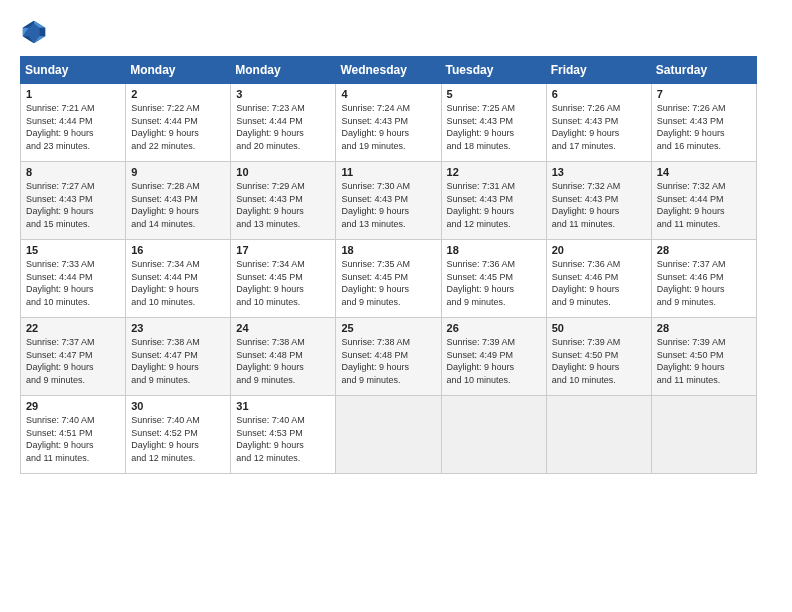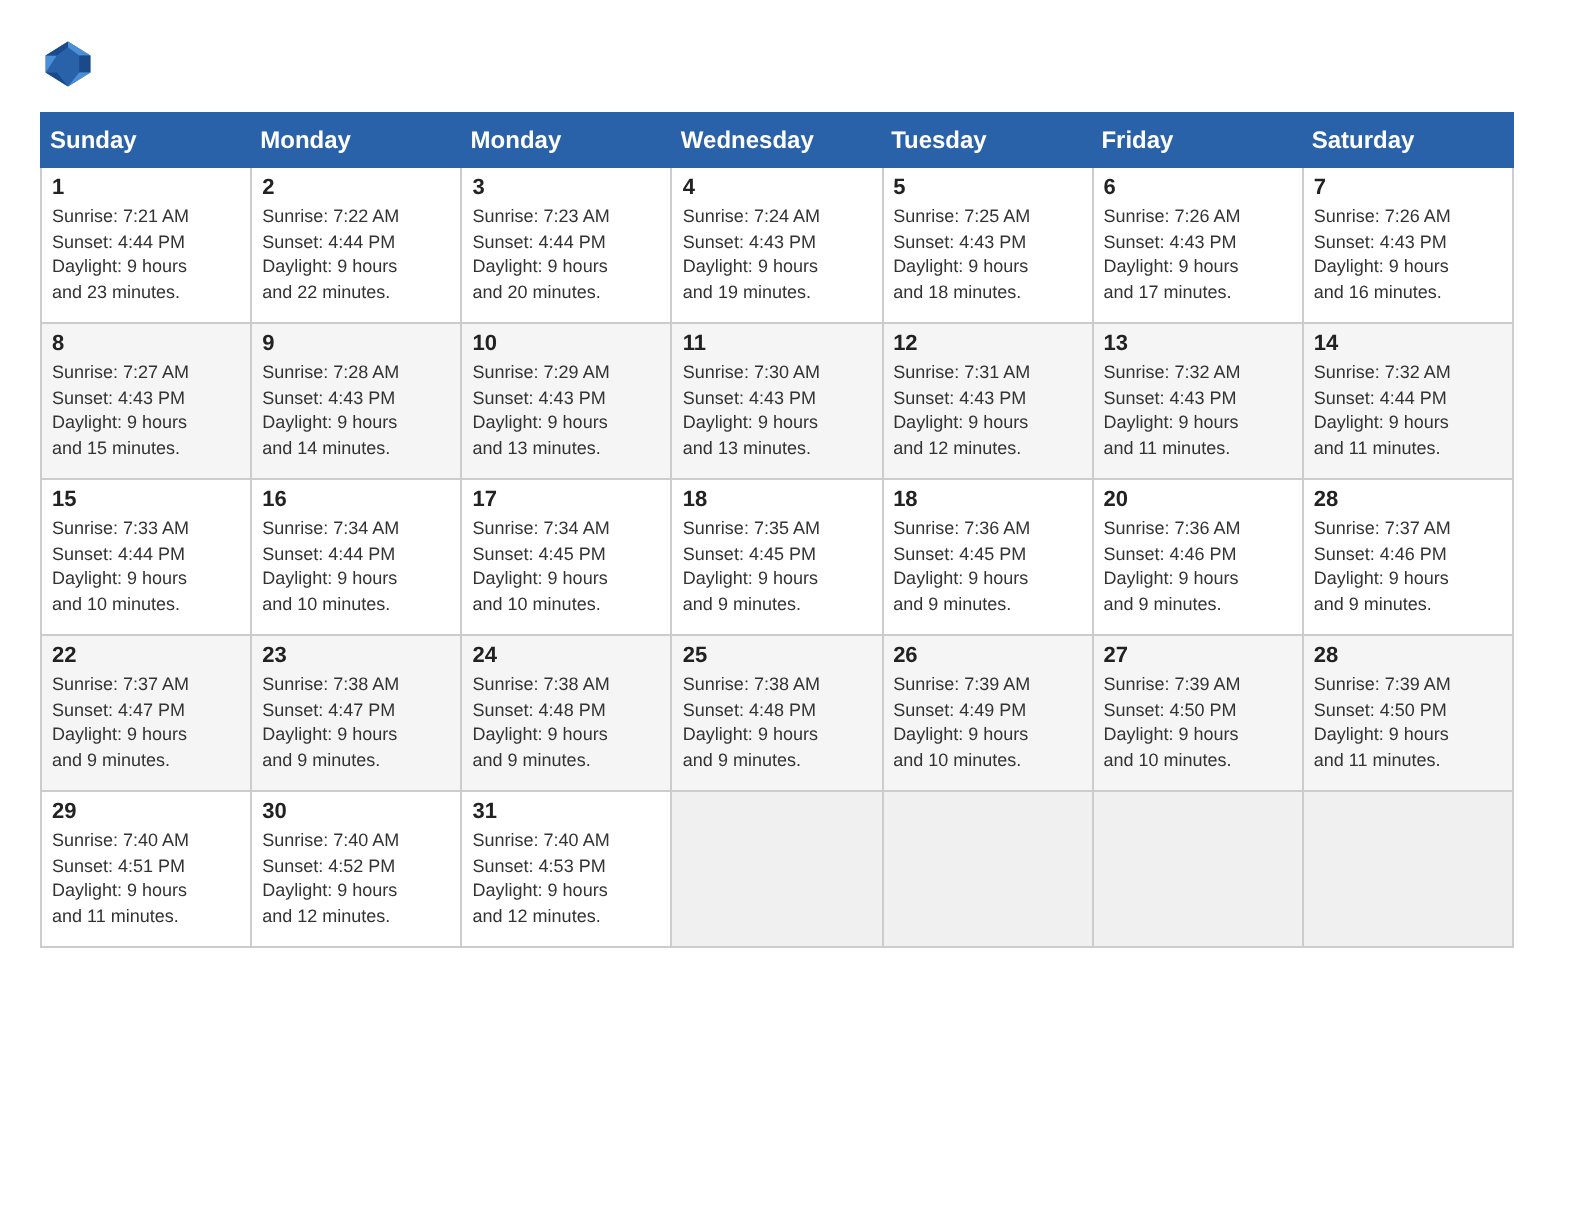--- a/index.html
+++ b/index.html
@@ -237,21 +237,21 @@
           </td>
           <td>
             <span class="day-num">25</span>
             <div class="day-info">Sunrise: 7:38 AM<br>Sunset: 4:48 PM<br>Daylight: 9 hours<br>and 9 minutes.</div>
           </td>
           <td>
             <span class="day-num">26</span>
             <div class="day-info">Sunrise: 7:39 AM<br>Sunset: 4:49 PM<br>Daylight: 9 hours<br>and 10 minutes.</div>
           </td>
           <td>
-            <span class="day-num">27</span>
+            <span class="day-num">50</span>
             <div class="day-info">Sunrise: 7:39 AM<br>Sunset: 4:50 PM<br>Daylight: 9 hours<br>and 10 minutes.</div>
           </td>
           <td>
             <span class="day-num">28</span>
             <div class="day-info">Sunrise: 7:39 AM<br>Sunset: 4:50 PM<br>Daylight: 9 hours<br>and 11 minutes.</div>
           </td>
         </tr>
         <tr>
           <td>
             <span class="day-num">29</span>

